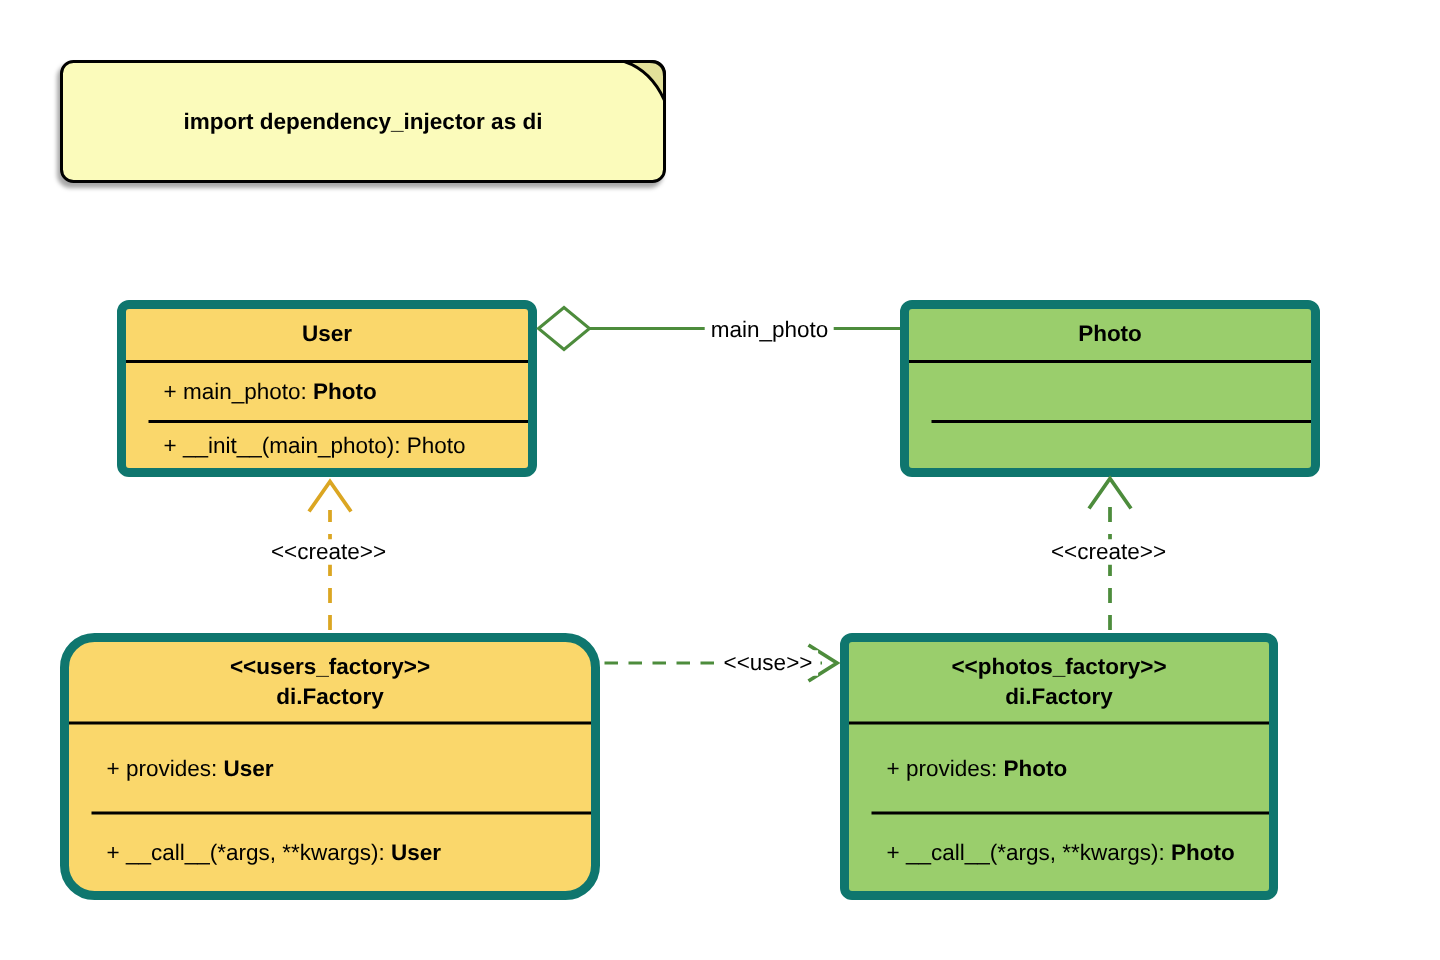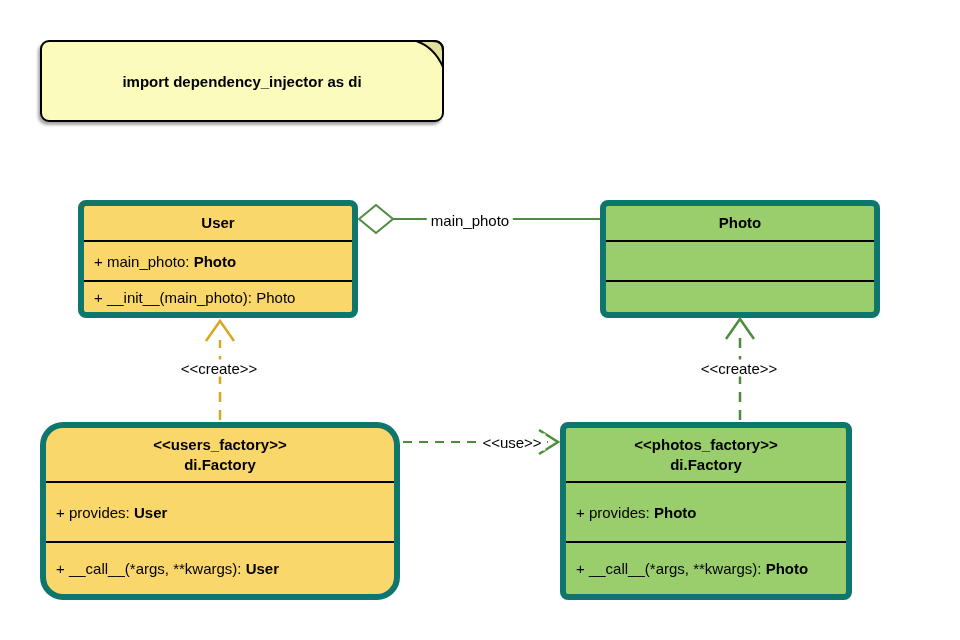--- a/index.html
+++ b/index.html
@@ -24,21 +24,21 @@
     font-size:15px; display:flex; flex-direction:column; box-sizing:border-box;
     overflow:hidden;
   }
   .fill-yellow { background:#FAD76B; }
   .fill-green  { background:#9ACE6C; }
   .uml-title {
     display:flex; flex-direction:column; align-items:center; justify-content:center;
     font-weight:bold; border-bottom:2px solid #000; line-height:20px;
   }
   .uml-row {
-    display:flex; align-items:center; padding-left:10px; white-space:pre;
+    display:flex; align-items:center; padding-left:10px; white-space:pre;margin-left:15px;
   }
   .uml-row.divided { border-bottom:2px solid #000; }
 
   .cls-user           { left:78px;  top:200px; width:280px; height:118px; }
   .cls-photo          { left:600px; top:200px; width:280px; height:118px; }
   .cls-users-factory  { left:40px;  top:422px; width:360px; height:178px;border-radius:23px; }
   .cls-photos-factory { left:560px; top:422px; width:292px; height:178px; }
 
   .h-title-sm { height:34px; }
   .h-row-sm   { height:38px; }
@@ -122,18 +122,18 @@
     <line x1="403" y1="442" x2="548" y2="442" stroke="#4D8C3C" stroke-width="2" stroke-dasharray="9 7"></line>
     <polyline points="539,430 558,442 539,454" fill="none" stroke="#4D8C3C" stroke-width="2.5"></polyline>
 
     <line x1="220" y1="420" x2="220" y2="340" stroke="#DBA622" stroke-width="2.5" stroke-dasharray="10 8"></line>
     <polyline points="206,341 220,321 234,341" fill="none" stroke="#DBA622" stroke-width="2.5"></polyline>
 
     <line x1="740" y1="420" x2="740" y2="338" stroke="#4D8C3C" stroke-width="2.5" stroke-dasharray="10 8"></line>
     <polyline points="726,339 740,319 754,339" fill="none" stroke="#4D8C3C" stroke-width="2.5"></polyline>
   </svg>
 
-  <span class="edge-label" style="left:470px; top:220px;">main_photo</span>
+  <span class="edge-label" style="left:513px; top:220px;">main_photo</span>
   <span class="edge-label" style="left:476px; top:442px;margin-left:36px;">&lt;&lt;use&gt;&gt;</span>
   <span class="edge-label" style="left:219px; top:368px;">&lt;&lt;create&gt;&gt;</span>
   <span class="edge-label" style="left:739px; top:368px;">&lt;&lt;create&gt;&gt;</span>
 
 </div>
 
 </body></html>

